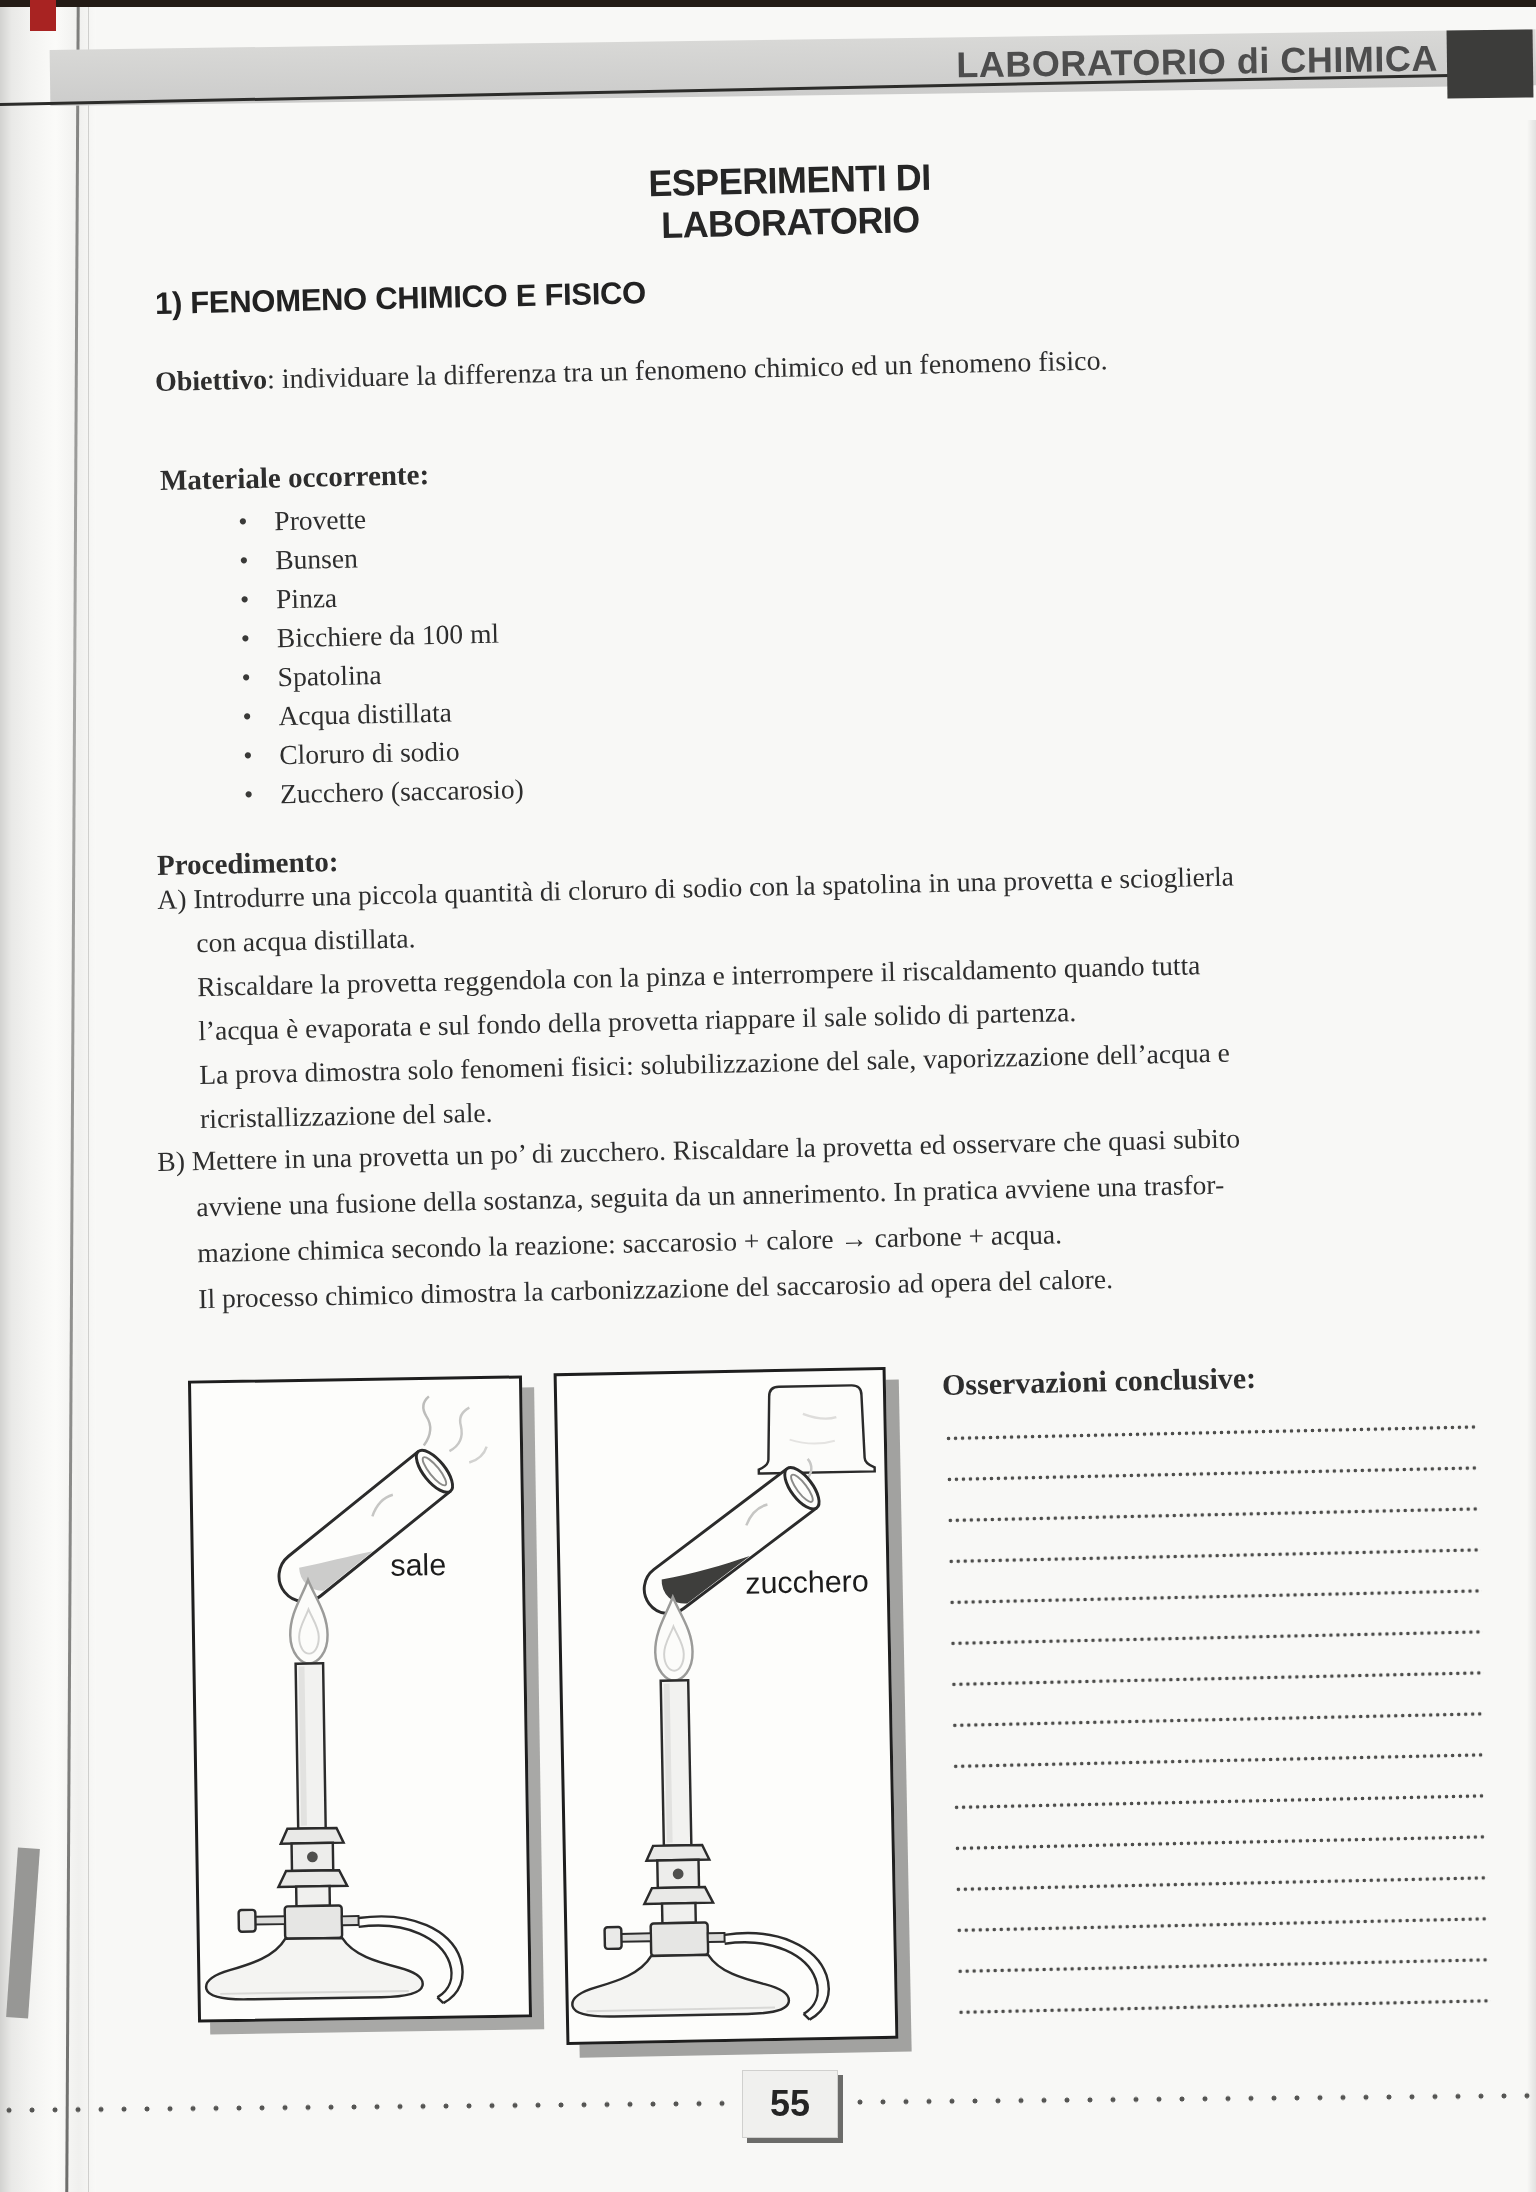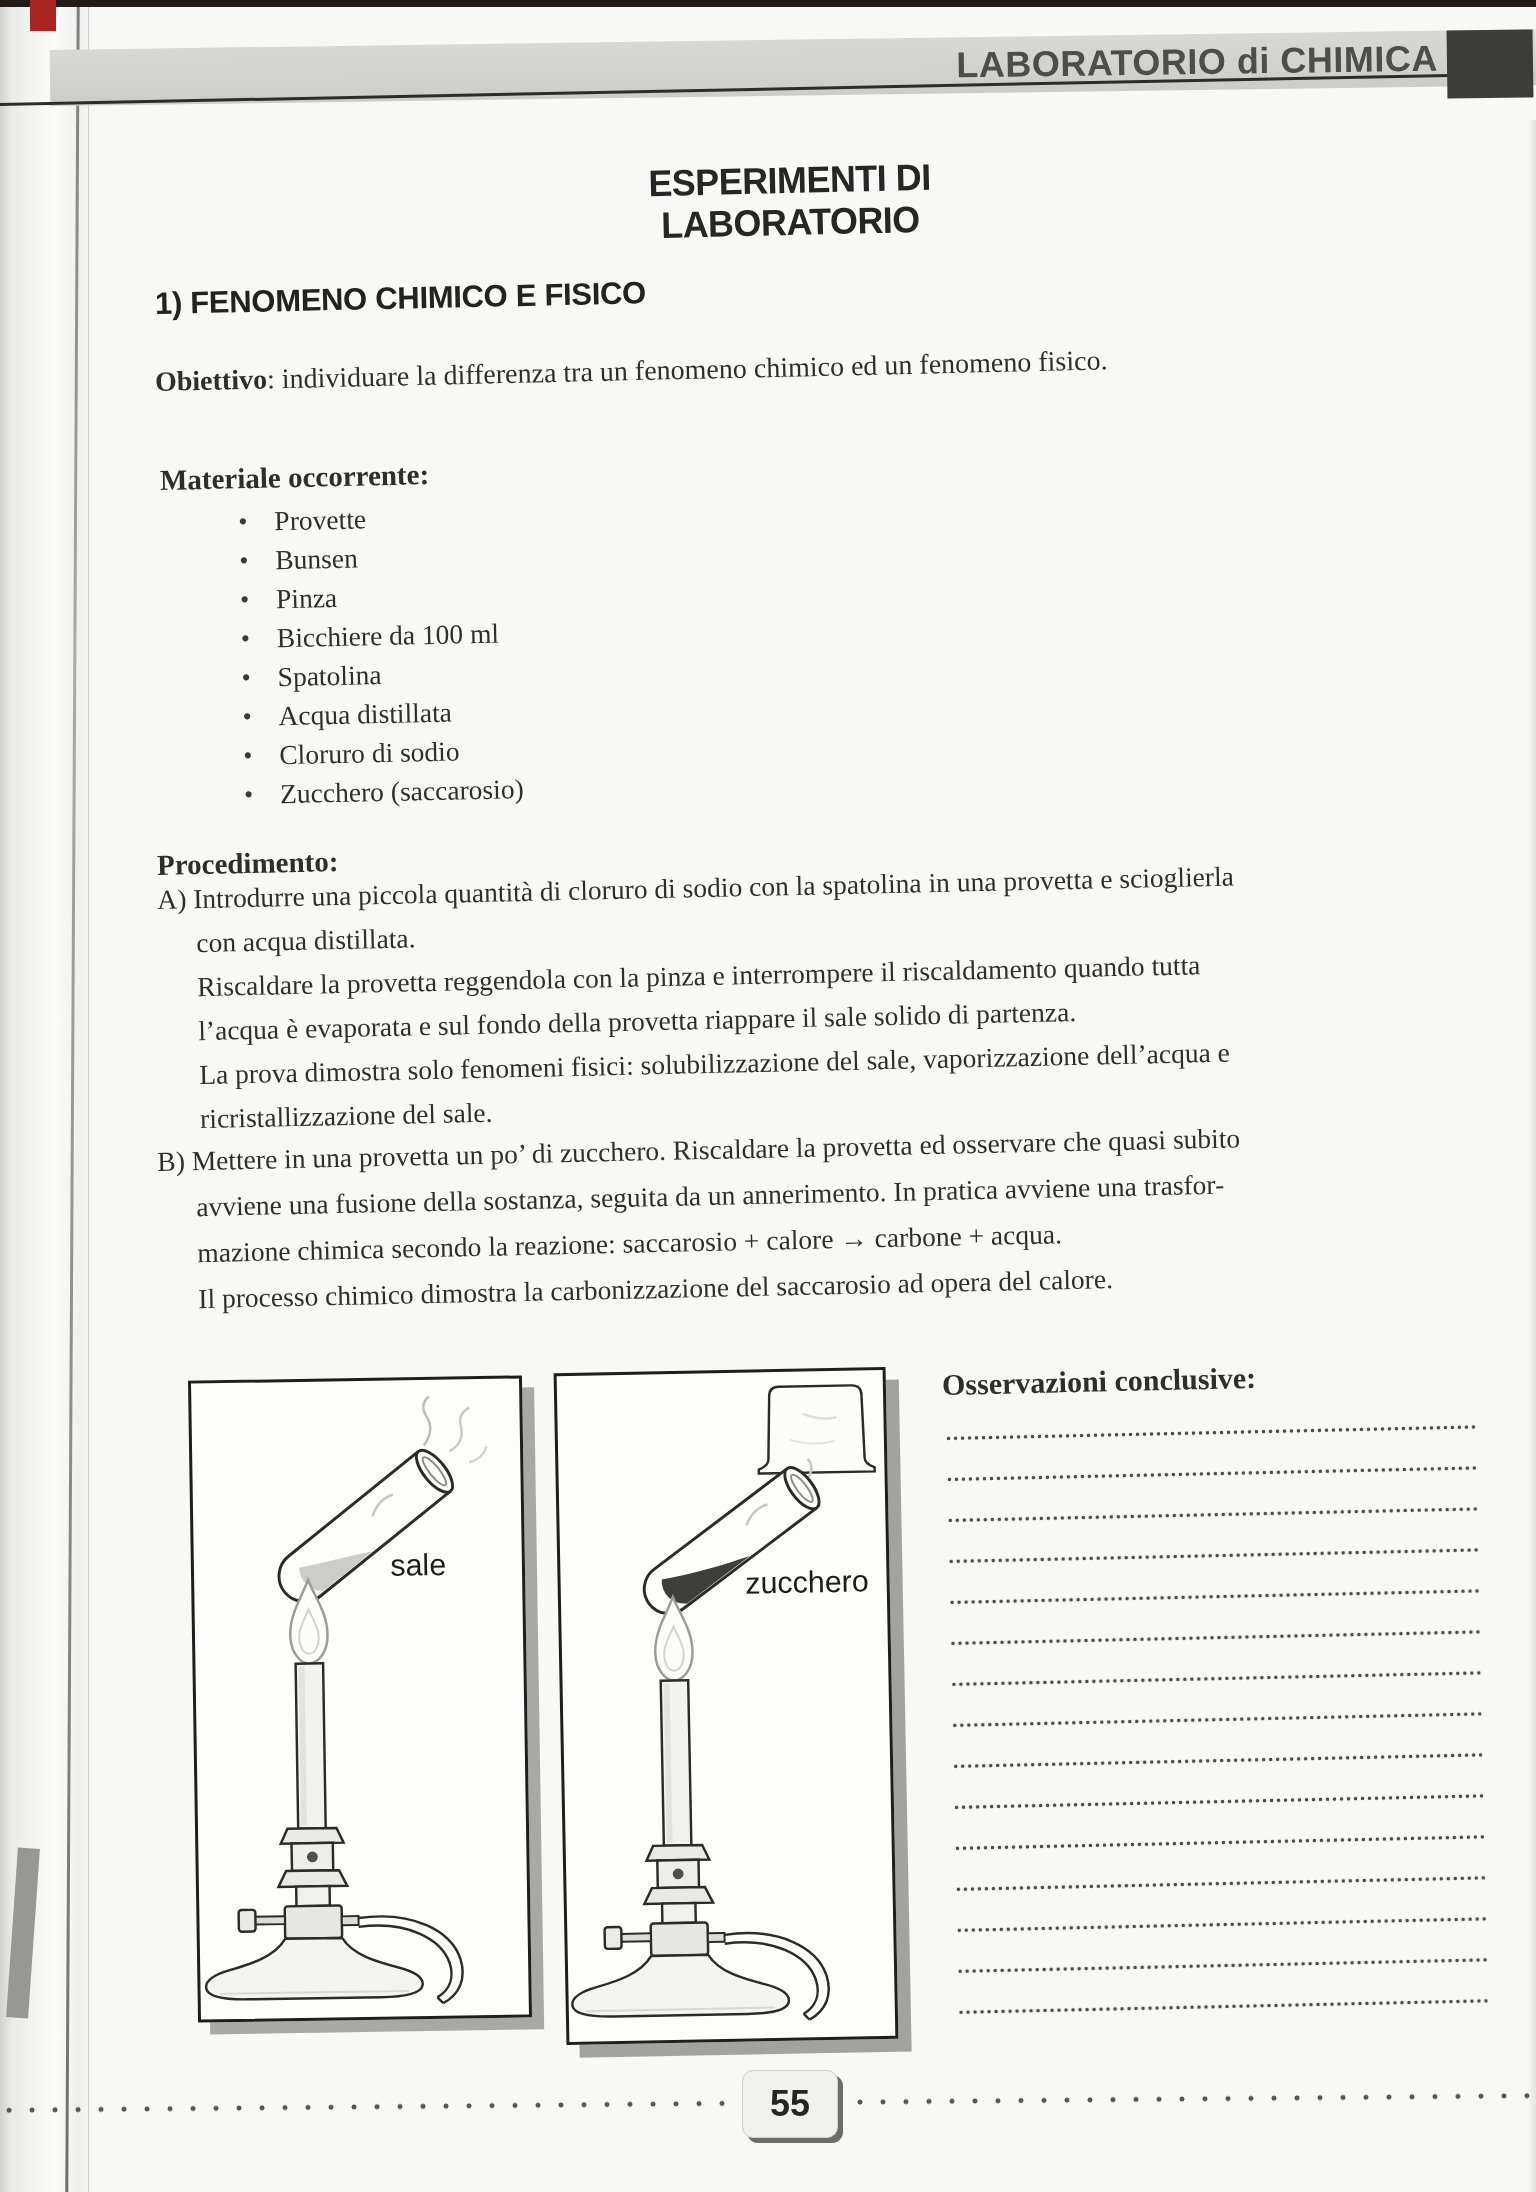--- a/index.html
+++ b/index.html
@@ -65,21 +65,21 @@
     box-shadow:12px 12px 0 #a8a8a6;}
   .fig-right{left:560px;top:1370px;width:332px;height:672px;transform:rotate(-1.1deg);
     box-shadow:13px 13px 0 #a2a2a0;}
   .figure svg{display:block;width:100%;height:100%;}
 
   
   .bottom-dots{left:6px;top:2100px;width:1524px;height:6px;z-index:1;transform:rotate(-.55deg);
     background-image:radial-gradient(circle at 3px 3px,#555553 2.2px,transparent 2.8px);
     background-size:23px 6px;background-repeat:repeat-x;}
   .page-num{left:742px;top:2070px;width:94px;height:66px;background:#f0f0ee;border:1px solid #d0d0ce;
-    border-radius:11px;box-shadow:5px 5px 0 #6c6c6a;display:flex;align-items:center;justify-content:center;
+    border-radius:0;box-shadow:5px 5px 0 #6c6c6a;display:flex;align-items:center;justify-content:center;
     font-family:"Liberation Sans",sans-serif;font-weight:bold;font-size:36px;color:#252525;z-index:6;}
 </style>
 </head>
 <body>
 
 <div class="page">
 
   <div class="abs binding"></div>
   <div class="abs crease"></div>
   <div class="abs crease2"></div>

